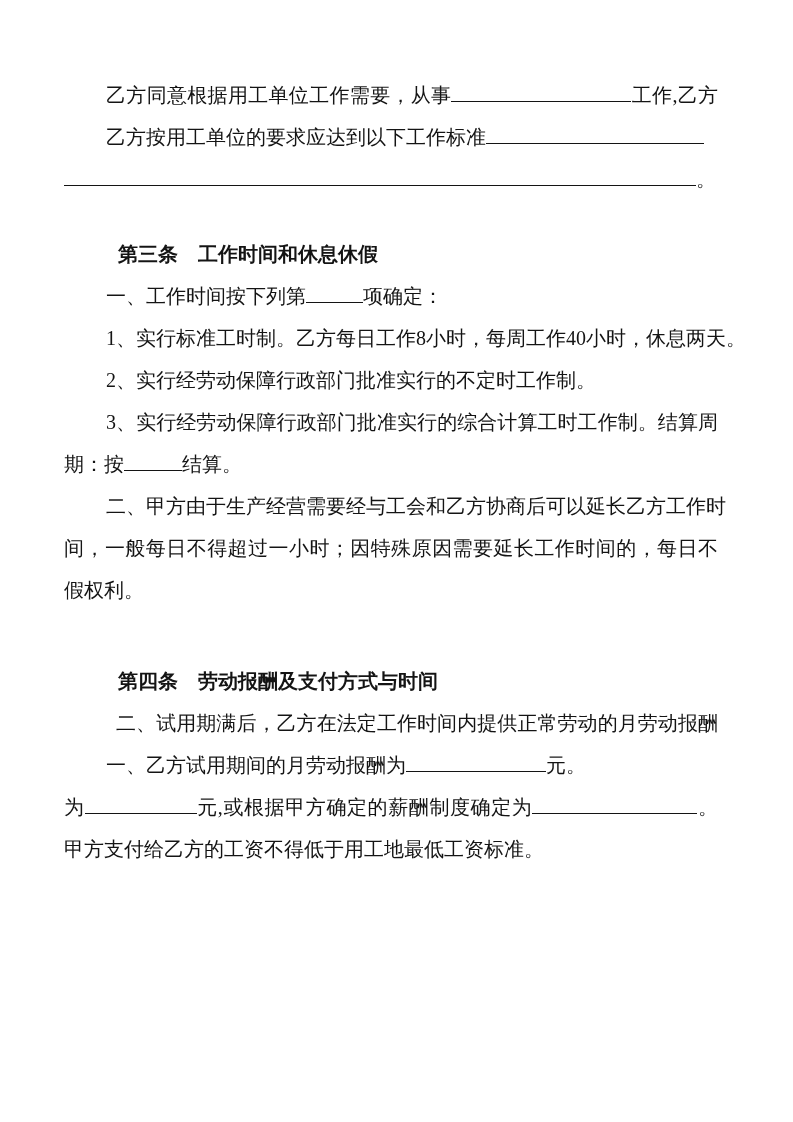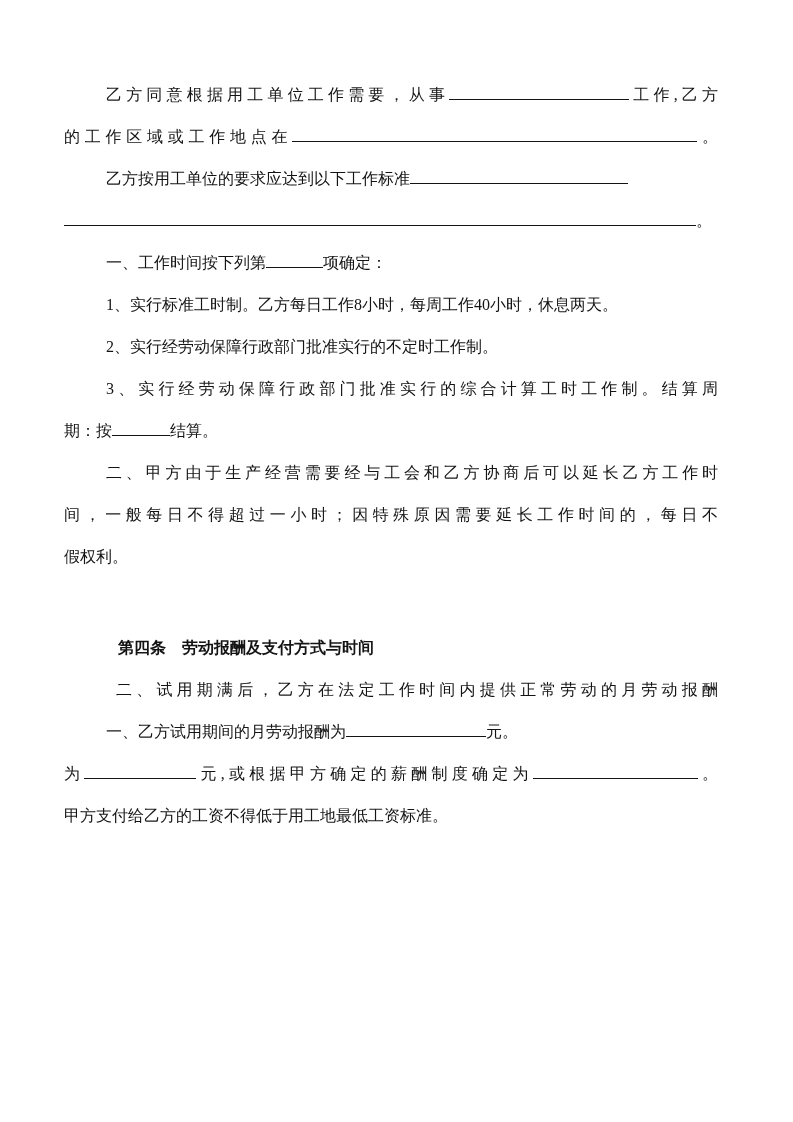--- a/index.html
+++ b/index.html
@@ -9,21 +9,21 @@
   }
   .page {
     position: relative;
     width: 793px;
     height: 1122px;
     margin: 0 auto;
     background: #ffffff;
     box-sizing: border-box;
     padding: 74px 75px 0 64px;
     font-family: "Liberation Serif", "DejaVu Serif", serif;
-    font-size: 16px;
+    font-size: 20px;
     overflow: hidden;
   }
   .line {
     height: 42px;
     line-height: 42px;
     white-space: nowrap;
   }
   .just {
     text-align: justify;
     text-align-last: justify;
@@ -37,23 +37,23 @@
     border-bottom: 1px solid currentColor;
     vertical-align: baseline;
   }
   .txt { vertical-align: baseline; }
 </style>
 </head>
 <body>
 
 <div class="page" id="page" style="background: rgb(255, 255, 255); color: rgb(20, 20, 20);">
     <div class="line just" style="padding-left: 42px;"><span class="txt">乙方同意根据用工单位工作需要，从事</span><span class="blank" style="width: 180px; border-bottom-color: rgb(20, 20, 20);"></span><span class="txt">工作,乙方</span></div>
-    <div class="line just"><span class="txt">的工作区域或工作地点在</span><span class="blank" style="width: 405px; border-bottom-color: rgb(20, 20, 20);"></span><span class="txt">。</span></div>
     <div class="line" style="padding-left: 42px;"><span class="txt">乙方按用工单位的要求应达到以下工作标准</span><span class="blank" style="width: 218px; border-bottom-color: rgb(20, 20, 20);"></span></div>
     <div class="line"><span class="blank" style="width: 632px; border-bottom-color: rgb(20, 20, 20);"></span><span class="txt">。</span></div>
+    <div class="line heading" style="padding-left: 54px; margin-top: 33px;"><span class="txt">第三条　工作时间和休息休假</span></div>
     <div class="line" style="padding-left: 42px;"><span class="txt">一、工作时间按下列第</span><span class="blank" style="width: 57px; border-bottom-color: rgb(20, 20, 20);"></span><span class="txt">项确定：</span></div>
     <div class="line" style="padding-left: 42px;"><span class="txt">1、实行标准工时制。乙方每日工作8小时，每周工作40小时，休息两天。</span></div>
     <div class="line" style="padding-left: 42px;"><span class="txt">2、实行经劳动保障行政部门批准实行的不定时工作制。</span></div>
     <div class="line just" style="padding-left: 42px;"><span class="txt">3、实行经劳动保障行政部门批准实行的综合计算工时工作制。结算周</span></div>
     <div class="line"><span class="txt">期：按</span><span class="blank" style="width: 58px; border-bottom-color: rgb(20, 20, 20);"></span><span class="txt">结算。</span></div>
     <div class="line just" style="padding-left: 42px;"><span class="txt">二、甲方由于生产经营需要经与工会和乙方协商后可以延长乙方工作时</span></div>
     <div class="line just"><span class="txt">间，一般每日不得超过一小时；因特殊原因需要延长工作时间的，每日不</span></div>
     <div class="line"><span class="txt">假权利。</span></div>
     <div class="line heading" style="padding-left: 54px; margin-top: 49px;"><span class="txt">第四条　劳动报酬及支付方式与时间</span></div>
     <div class="line just" style="padding-left: 52px;"><span class="txt">二、试用期满后，乙方在法定工作时间内提供正常劳动的月劳动报酬</span></div>

